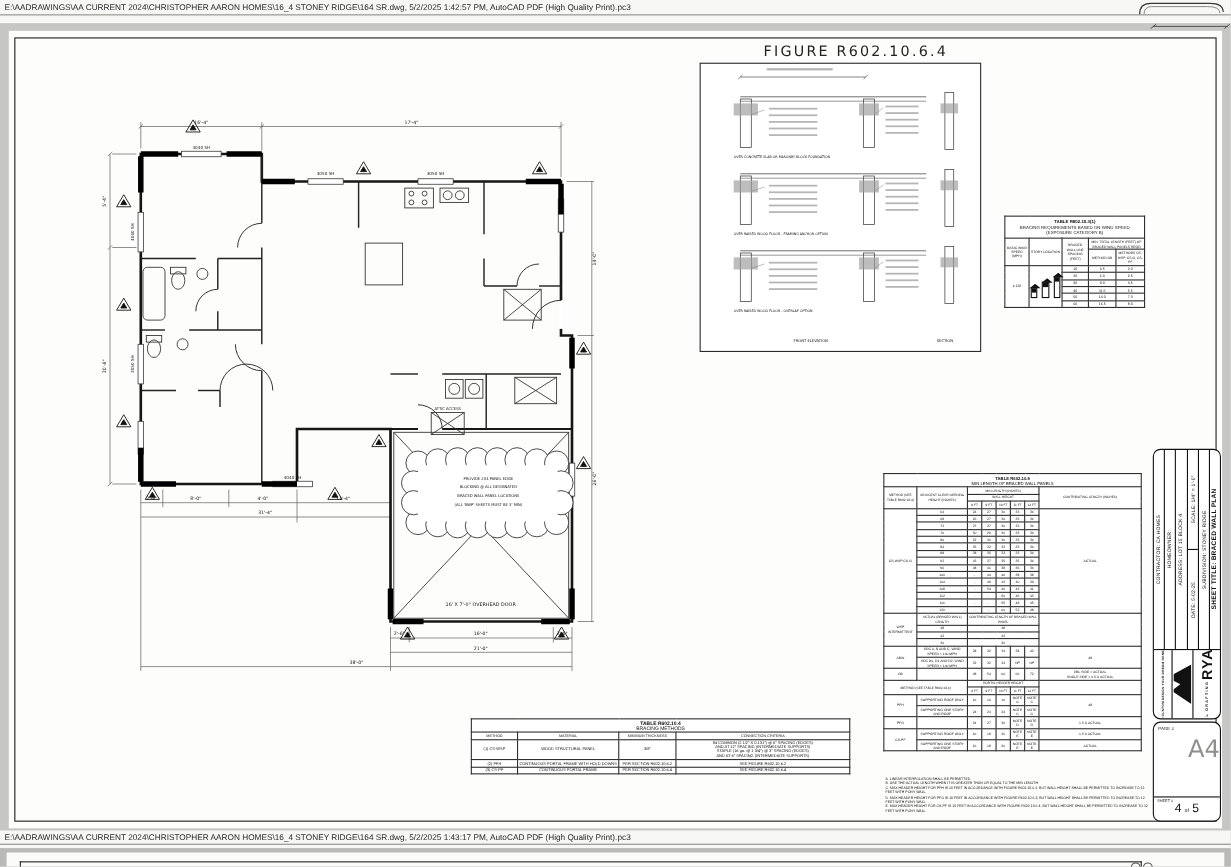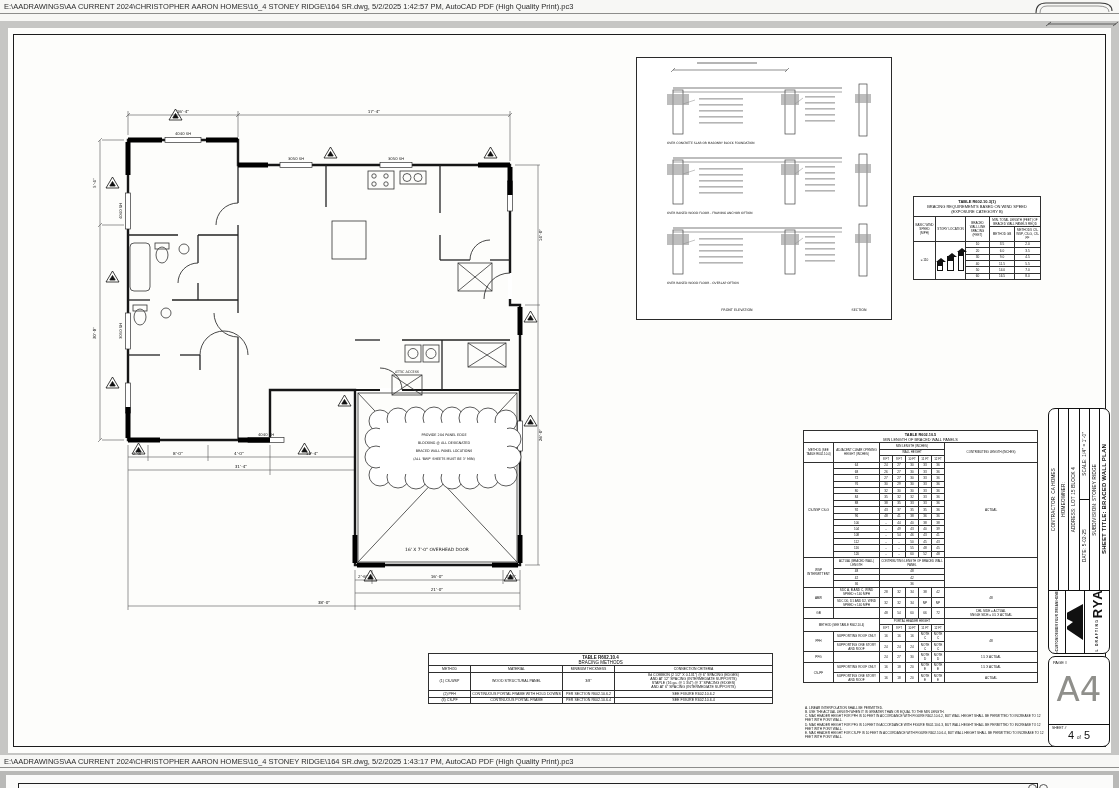--- a/index.html
+++ b/index.html
@@ -34,21 +34,21 @@
   .strip.split{flex-direction:column}
   .strip.split > div{flex:1;display:flex;align-items:center;justify-content:center;width:100%}
   .strip.split > div:first-child{border-bottom:0.7px solid #111}
   .vt{writing-mode:vertical-rl;transform:rotate(180deg);white-space:nowrap;font-size:4.6px;color:#111;letter-spacing:0.2px}
   .vt.big{font-size:6px;font-weight:bold}
   .tb-logo{height:62px;border-top:1px solid #111;display:flex}
   .ryan{font-size:13px;font-weight:bold;letter-spacing:1px}
   .steel{font-size:3.4px;letter-spacing:1.2px;font-weight:bold}
   .tag{font-size:2.9px;font-weight:bold}
   .page-label{position:absolute;left:4px;top:3px;font-size:4px;color:#111}
-  .page-num{position:absolute;left:0;right:0;top:12px;text-align:center;font-size:34px;color:#8f8f8b;font-family:"DejaVu Sans",sans-serif}
+  .page-num{position:absolute;left:0;right:0;top:12px;text-align:right;font-size:22px;color:#8f8f8b;font-family:"DejaVu Sans",sans-serif}
   .sheet-row{position:absolute;left:0;right:0;bottom:0;height:21px;border-top:1px solid #111}
   .sheet-label{position:absolute;left:3px;top:1px;font-size:3.5px;color:#111}
   .sheet-num{position:absolute;left:0;right:0;top:4px;text-align:center;font-size:11px;color:#111}
   .sheet-num .of{font-size:4.5px}
   .watermark{position:absolute;left:905px;top:636px;font-size:31px;font-weight:bold;color:#b7b4ac;opacity:0.5;letter-spacing:5px;z-index:9;pointer-events:none}
   .nextpage{position:absolute;left:0;top:771px;width:1119px;height:17px;background:#b9b9b7}
   .np-sheet{position:absolute;left:6px;top:4px;right:6px;bottom:0;background:#fbfbfa}
   .np-border{position:absolute;left:12px;top:8px;width:1018px;height:9px;border:1px solid #222;border-bottom:none}
   .np-ico{position:absolute;top:9px;width:7px;height:7px;border:1px solid #555;border-radius:50%}
   svg text{font-family:"DejaVu Sans",sans-serif;fill:#111}
@@ -338,20 +338,21 @@
       <g>
         <text class="wlab" text-anchor="middle" x="103" y="50">4040 SH</text>
         <text class="wlab" text-anchor="middle" x="216" y="74.5">3050 SH</text>
         <text class="wlab" text-anchor="middle" x="316" y="74.5">3050 SH</text>
         <text class="wlab" text-anchor="middle" x="186" y="350.5">4040 SH</text>
         <text class="wlab" text-anchor="middle" transform="rotate(-90 42 126)" x="42" y="126">4040 SH</text>
         <text class="wlab" text-anchor="middle" transform="rotate(-90 42 246)" x="42" y="246">3050 SH</text>
       </g>
     </svg>
 
+    <div class="fig-title">FIGURE R602.10.6.4</div>
     <div class="fig-box">
       <svg width="254" height="261" viewBox="0 0 254 261">
         <g stroke="#444" stroke-width="0.6" fill="none">
           <line x1="36" y1="12" x2="150" y2="12"></line>
           <line x1="34" y1="14" x2="38" y2="10"></line>
             <line x1="148" y1="14" x2="152" y2="10"></line>
         </g>
         <rect x="60" y="4" width="60" height="2" fill="#b5b5b5"></rect>
         <g id="figbands">
             <g>

